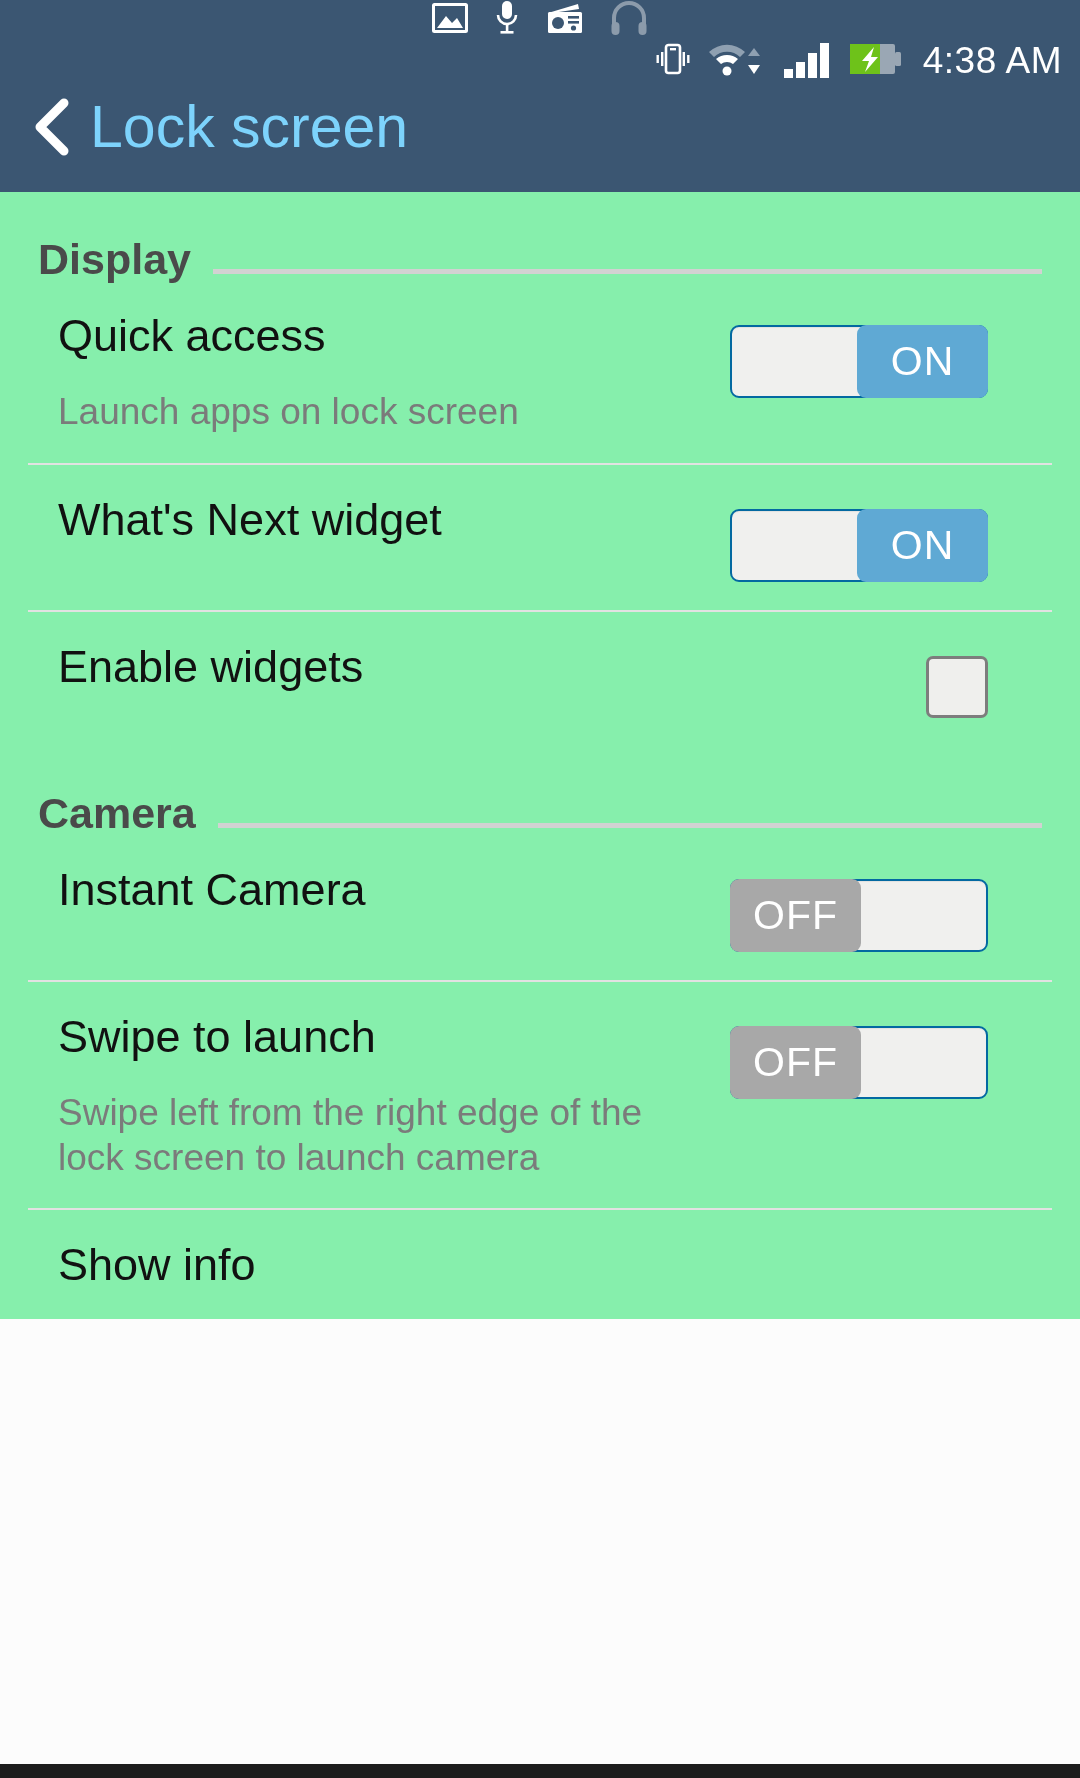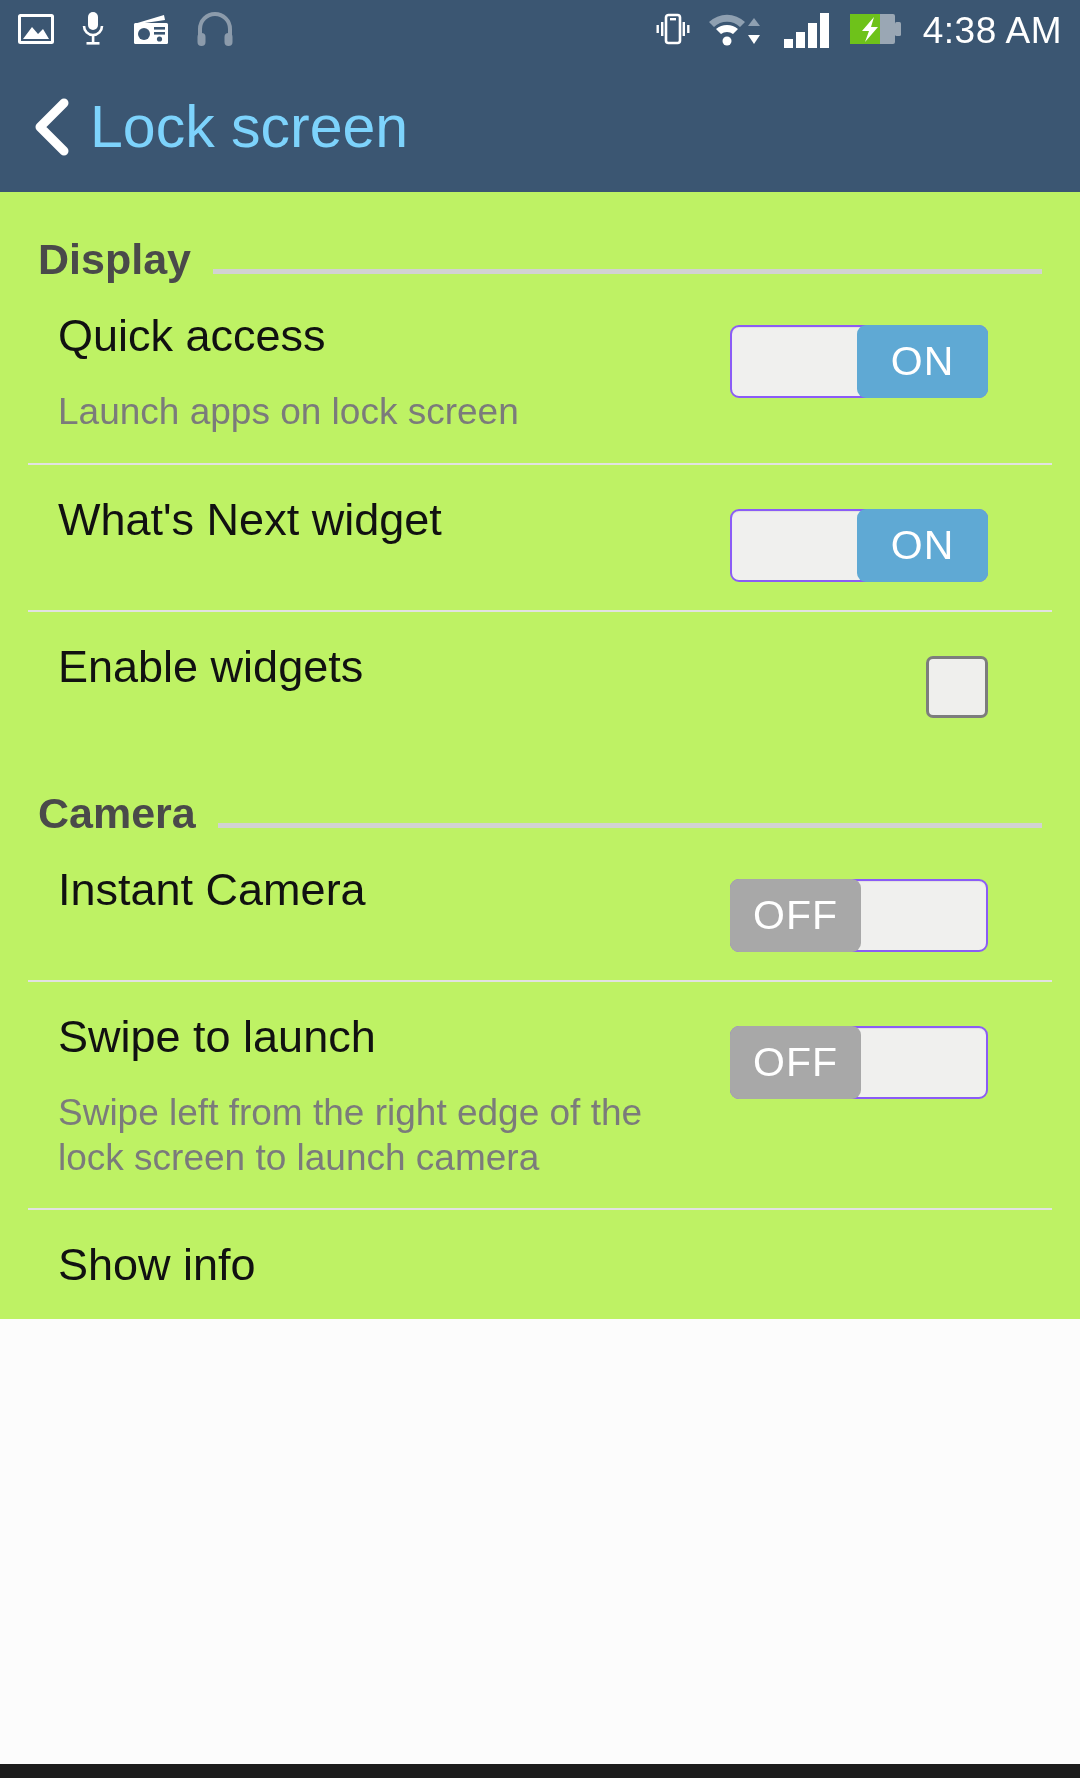--- a/index.html
+++ b/index.html
@@ -7,21 +7,21 @@
     width:1080px; height:1778px;
     background:#fdfdfd;
     font-family:"Liberation Sans", sans-serif;
     overflow:hidden;
   }
   .screen { position:relative; width:1080px; height:1778px; background:#fcfcfc; }
 
   
   .statusbar {
     position:relative; height:62px; background:#3b5672;
-    display:flex; align-items:center; padding:0 18px;
+    display:flex; align-items:center; padding:0 18px;flex-direction:column;
   }
   .sb-left { display:flex; align-items:center; gap:26px; }
   .sb-right { margin-left:auto; display:flex; align-items:center; gap:14px; }
   .sb-icon { display:block; }
   .clock {
     color:#ffffff; font-size:37px; letter-spacing:0.5px;
     font-family:"Liberation Sans", sans-serif; padding-left:6px;
   }
 
   
@@ -30,21 +30,21 @@
     display:flex; align-items:center; padding-left:30px;
   }
   .back-chev { width:46px; height:60px; flex:0 0 auto; }
   .header-title {
     color:#7dd3fc; font-size:59px; font-weight:400;
     margin-left:14px; letter-spacing:0px;
     font-family:"Liberation Sans", sans-serif;
   }
 
   
-  .content { background:#bef264; }
+  .content { background:#86efac; }
 
   .section-head {
     display:flex; align-items:flex-end; gap:0;
     padding:46px 38px 0 38px;
   }
   .section-title {
     font-size:43px; font-weight:bold; color:#4a4a4a;
     white-space:nowrap; line-height:1;
     font-family:"Liberation Sans", sans-serif;
   }
@@ -69,21 +69,21 @@
   }
   .row-control {
     flex:0 0 auto; display:flex; align-items:center;
     justify-content:flex-end; min-width:290px; padding-top:14px;
   }
   .divider { height:2px; background:#e2e2e2; margin:0 28px; }
 
   
   .toggle {
     width:258px; height:73px; border-radius:9px;
-    background:#f0f0ee; border:2px solid #8b5cf6;
+    background:#f0f0ee; border:2px solid #0369a1;
     position:relative; box-shadow:0 1px 1px rgba(0,0,0,0.06) inset;
   }
   .toggle .thumb {
     position:absolute; top:-2px; height:73px; width:131px;
     border-radius:9px; display:flex; align-items:center; justify-content:center;
     color:#ffffff; font-size:41px; letter-spacing:1px;
     font-family:"Liberation Sans", sans-serif;
   }
   .toggle.on  .thumb { right:-2px; background:#5fa9d4; }
   .toggle.off .thumb { left:-2px;  background:#a8a8a8; }

